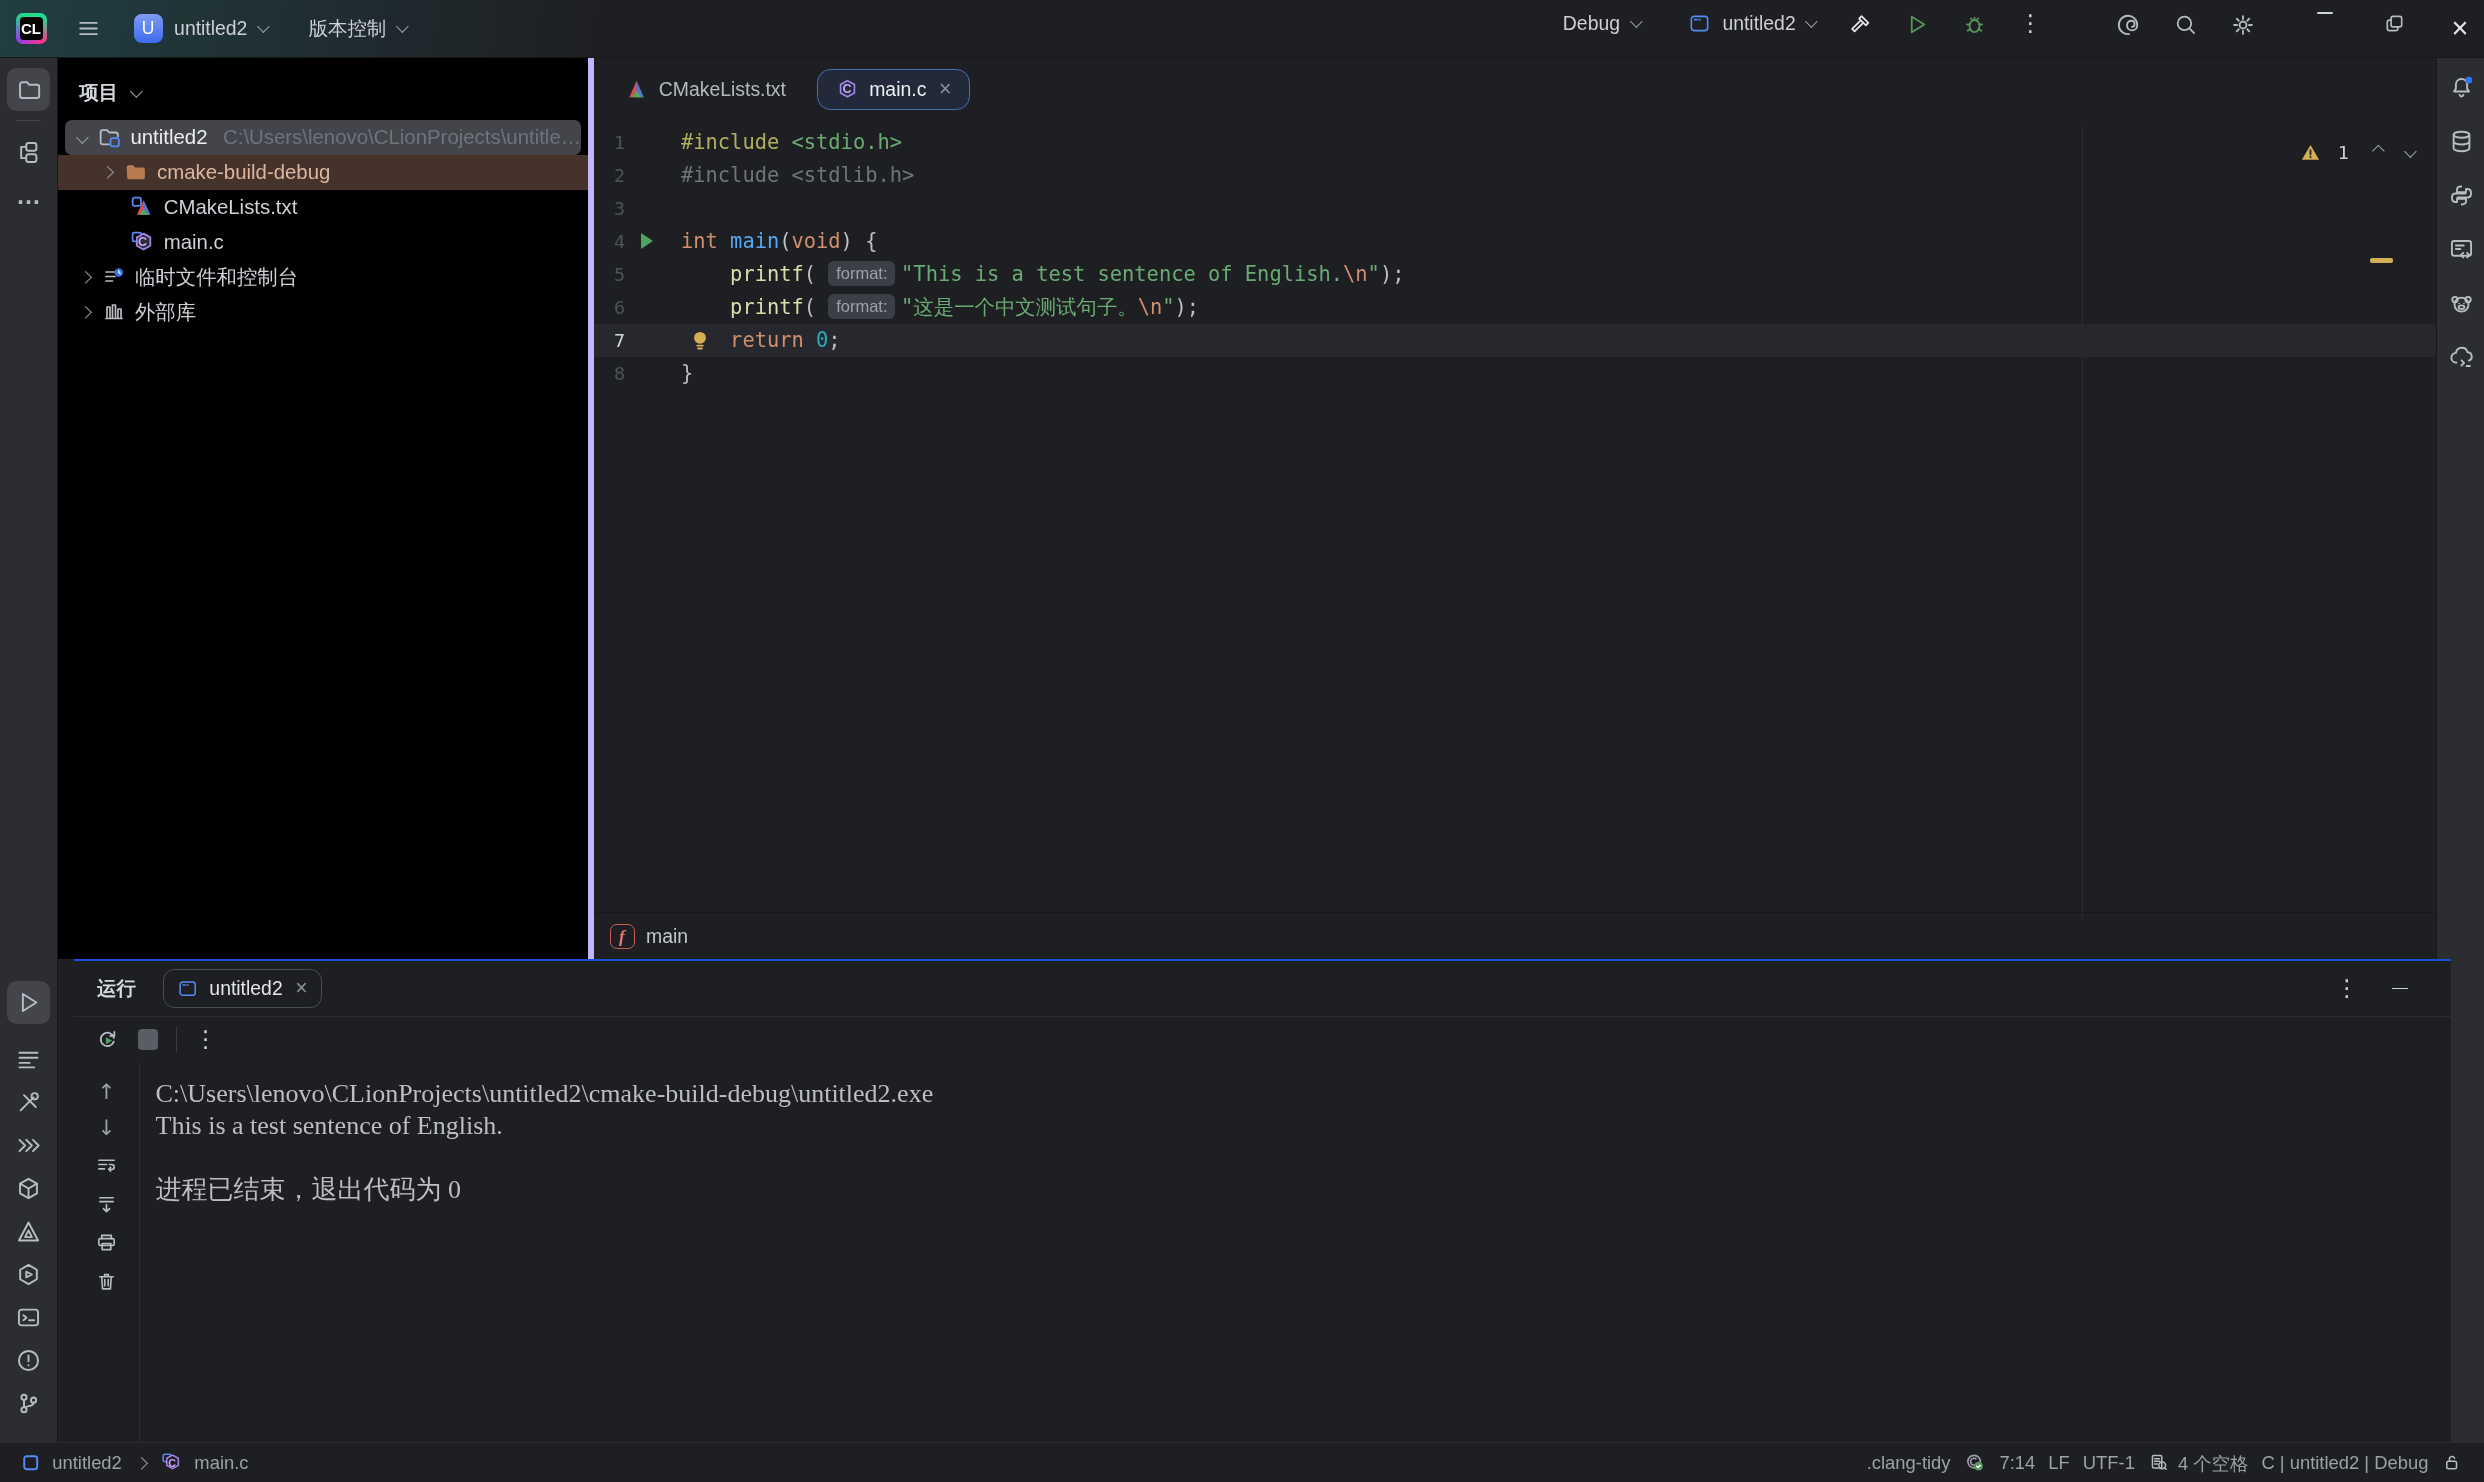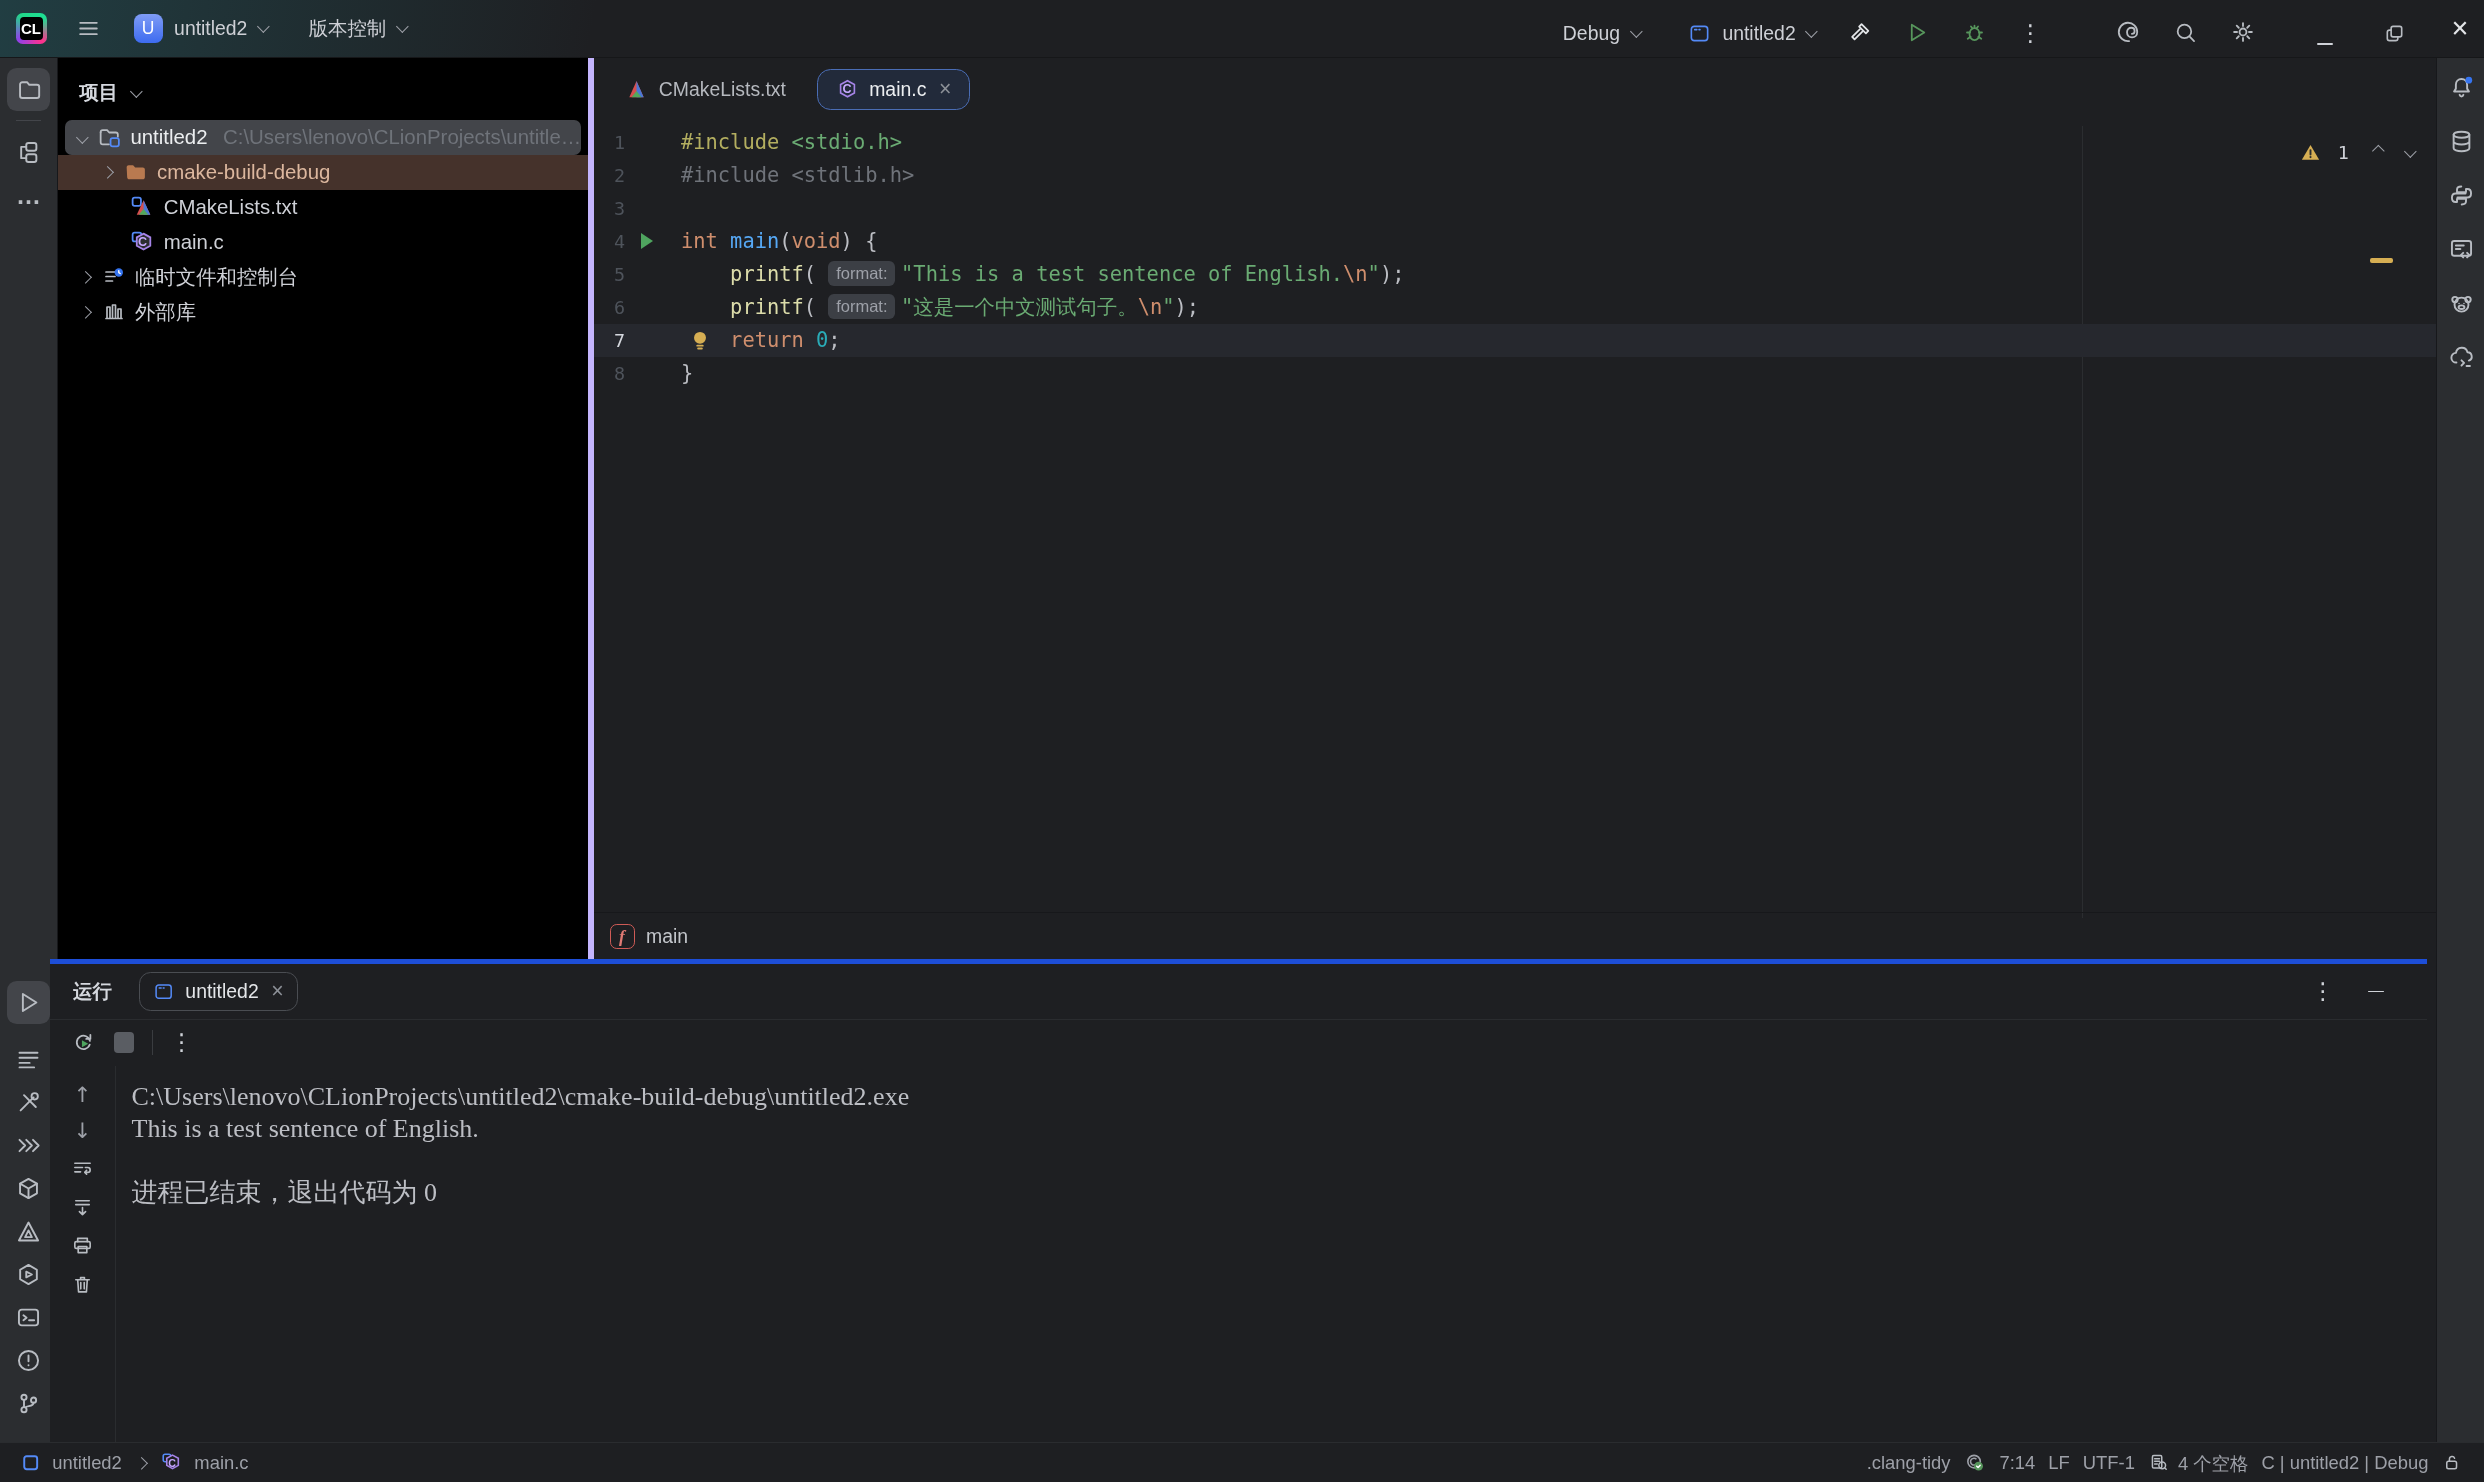--- a/index.html
+++ b/index.html
@@ -54,21 +54,21 @@
   .runtri{position:absolute;left:15.5px;top:7.8px;width:0;height:0;border-left:12.6px solid #4fa45f;border-top:8.7px solid transparent;border-bottom:8.7px solid transparent}
   .tok.dir{color:#b3ae60}.tok.str{color:#6aab73}.tok.gray{color:#6f737a}.tok.kw{color:#cf8e6d}
   .tok.fn{color:#56a8f5}.tok.call{color:#dcdcaa}.tok.esc{color:#cf8e6d}.tok.num{color:#2aacb8}.tok.pl{color:#bcbec4}
   .inlay{display:inline-block;background:#3c3f45;color:#9da0a8;border-radius:5.8px;padding:0 7.8px;font-size:16.5px;line-height:25px;vertical-align:1.9px;margin-right:5.8px;font-family:"Liberation Sans",sans-serif}
   .bulbwrap{position:absolute;left:93px;top:2.9px}
   #inspect{position:absolute;right:21.3px;top:15.5px;display:flex;align-items:center;gap:15.5px;color:#ced0d6;font-size:18.4px}
   .ymark{position:absolute;right:43px;top:132px;width:23px;height:4.9px;background:#d6ae53;border-radius:1.9px}
   #crumbbar{position:absolute;left:0;top:854px;width:100%;height:47px;border-top:1px solid #17181b;display:flex;align-items:center;gap:11.6px;padding-left:15.5px}
   .ficon{width:25px;height:25px;border:1.9px solid #cf5b56;border-radius:6.8px;color:#e07a74;display:flex;align-items:center;justify-content:center;font-family:"Liberation Serif",serif;font-style:italic;font-size:17.5px;font-weight:bold}
   
-  #runpanel{left:50px;top:959px;width:2377px;height:483px;background:#1e1f22;border-top:5px solid #1d4ed8}
+  #runpanel{left:74px;top:959px;width:2377px;height:483px;background:#1e1f22;border-top:2px solid #1d4ed8}
   #runheader{height:56px;display:flex;align-items:center;padding:0 43px 0 23px;gap:27px;border-bottom:1px solid #2a2c2f}
   .runtab{display:flex;align-items:center;gap:10.7px;height:39px;padding:0 13.6px;border:1px solid #4a4d52;border-radius:11.6px;color:#e4e6e9}
   #runtools{height:45px;display:flex;align-items:center;gap:17.5px;padding-left:21.3px}
   .stopsq{width:20.4px;height:20.4px;background:#5a5d63;border-radius:3.9px}
   .vdiv{width:1px;height:25px;background:#3a3c40}
   #consolewrap{position:absolute;left:0;top:102px;right:0;bottom:0;display:flex}
   #congut{flex:0 0 66px;border-right:1px solid #2a2c2f;display:flex;flex-direction:column;align-items:center;padding-top:17.5px;gap:15.5px}
   .garr{color:#9da0a8;font-family:"DejaVu Sans",sans-serif;font-size:21.3px;line-height:1}
   #conout{padding:14.6px 0 0 15.5px;font-family:Liberation Serif, serif;font-size:26px;color:#bcbec4}
   .conline{white-space:pre;min-height:32px;line-height:32px}
@@ -95,21 +95,21 @@
     <div class="grp" style="margin-left:33px">
       <span class="uav">U</span>
       <span class="tbtxt">untitled2</span>
       <span class="chv"></span>
     </div>
     <div class="grp" style="margin-left:41px">
       <span class="tbtxt">版本控制</span>
       <span class="chv"></span>
     </div>
 
-    <div style="margin-left:auto;display:flex;align-items:flex-end;gap:32px;padding-right:15.5px">
+    <div style="margin-left:auto;display:flex;align-items:flex-start;gap:32px;padding-right:15.5px">
       <div class="grp">
         <span class="tbtxt">Debug</span>
         <span class="chv"></span>
       </div>
       <div class="grp" style="margin-left:15.5px">
         <svg class="i" width="23" height="23" viewBox="0 0 24 24" style="stroke:#548af7">
             <rect x="3.5" y="4.5" width="17" height="15" rx="3"></rect>
             <path d="M7 8h2.2M11.5 8h1"></path>
           </svg>
         <span class="tbtxt">untitled2</span>

